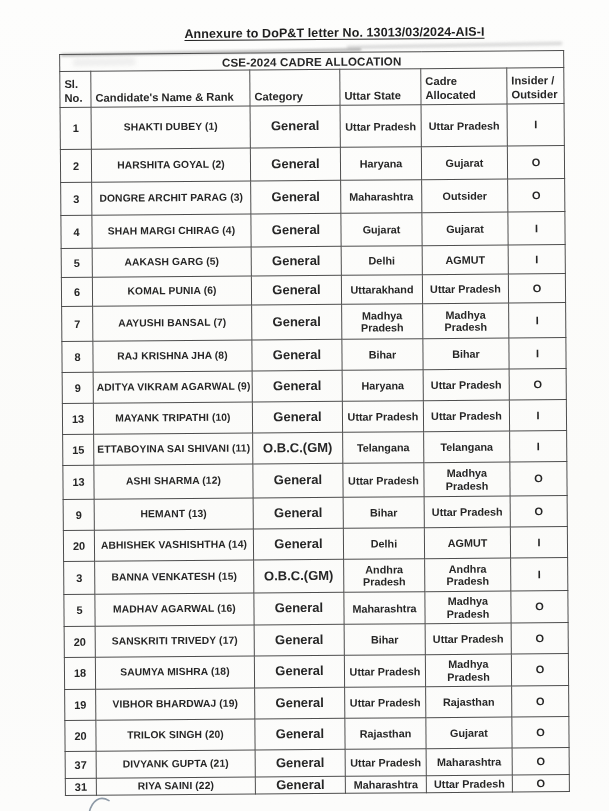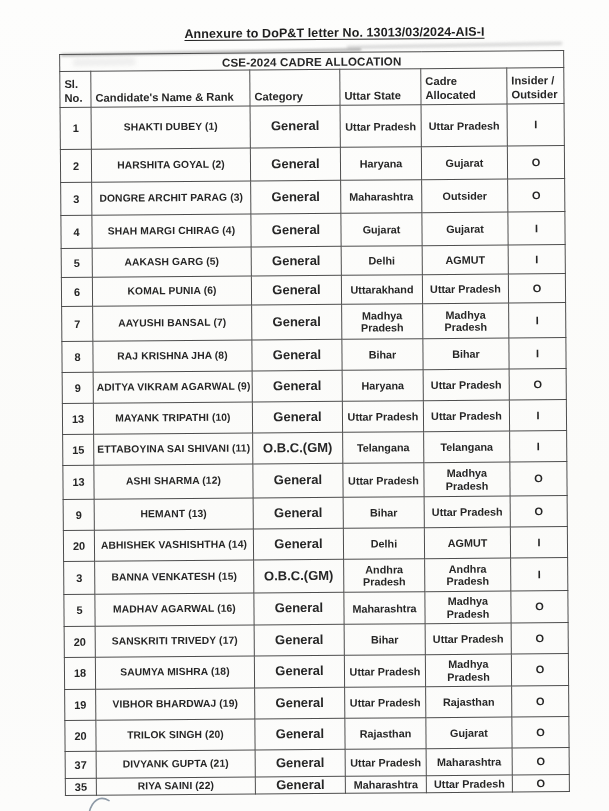--- a/index.html
+++ b/index.html
@@ -334,21 +334,21 @@
   <tr>
     <td class="c-sl">37</td>
     <td class="c-name">DIVYANK GUPTA (21)</td>
     <td class="c-cat">General</td>
     <td class="c-home"><span class="wrapbox">Uttar Pradesh</span></td>
     <td class="c-cadre"><span class="wrapbox">Maharashtra</span></td>
     <td class="c-io">O</td>
   </tr>
 
   <tr>
-    <td class="c-sl">35</td>
+    <td class="c-sl">31</td>
     <td class="c-name">RIYA SAINI (22)</td>
     <td class="c-cat">General</td>
     <td class="c-home"><span class="wrapbox">Maharashtra</span></td>
     <td class="c-cadre"><span class="wrapbox">Uttar Pradesh</span></td>
     <td class="c-io">O</td>
   </tr>
 </tbody>
     </table>
 
     <svg class="pen-mark" width="26" height="16">

